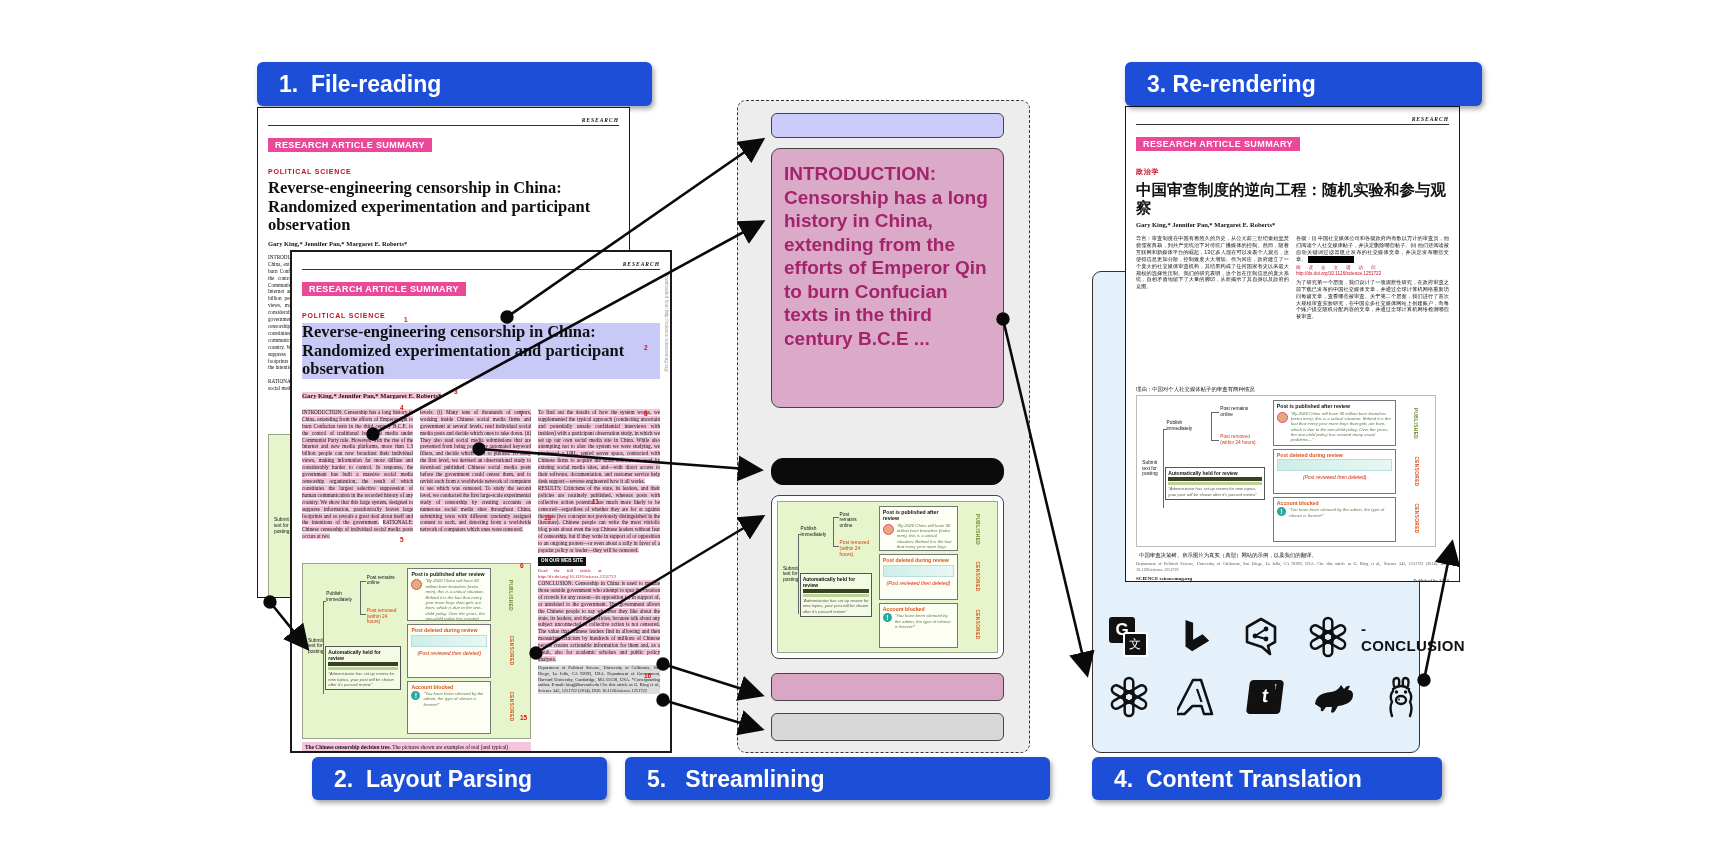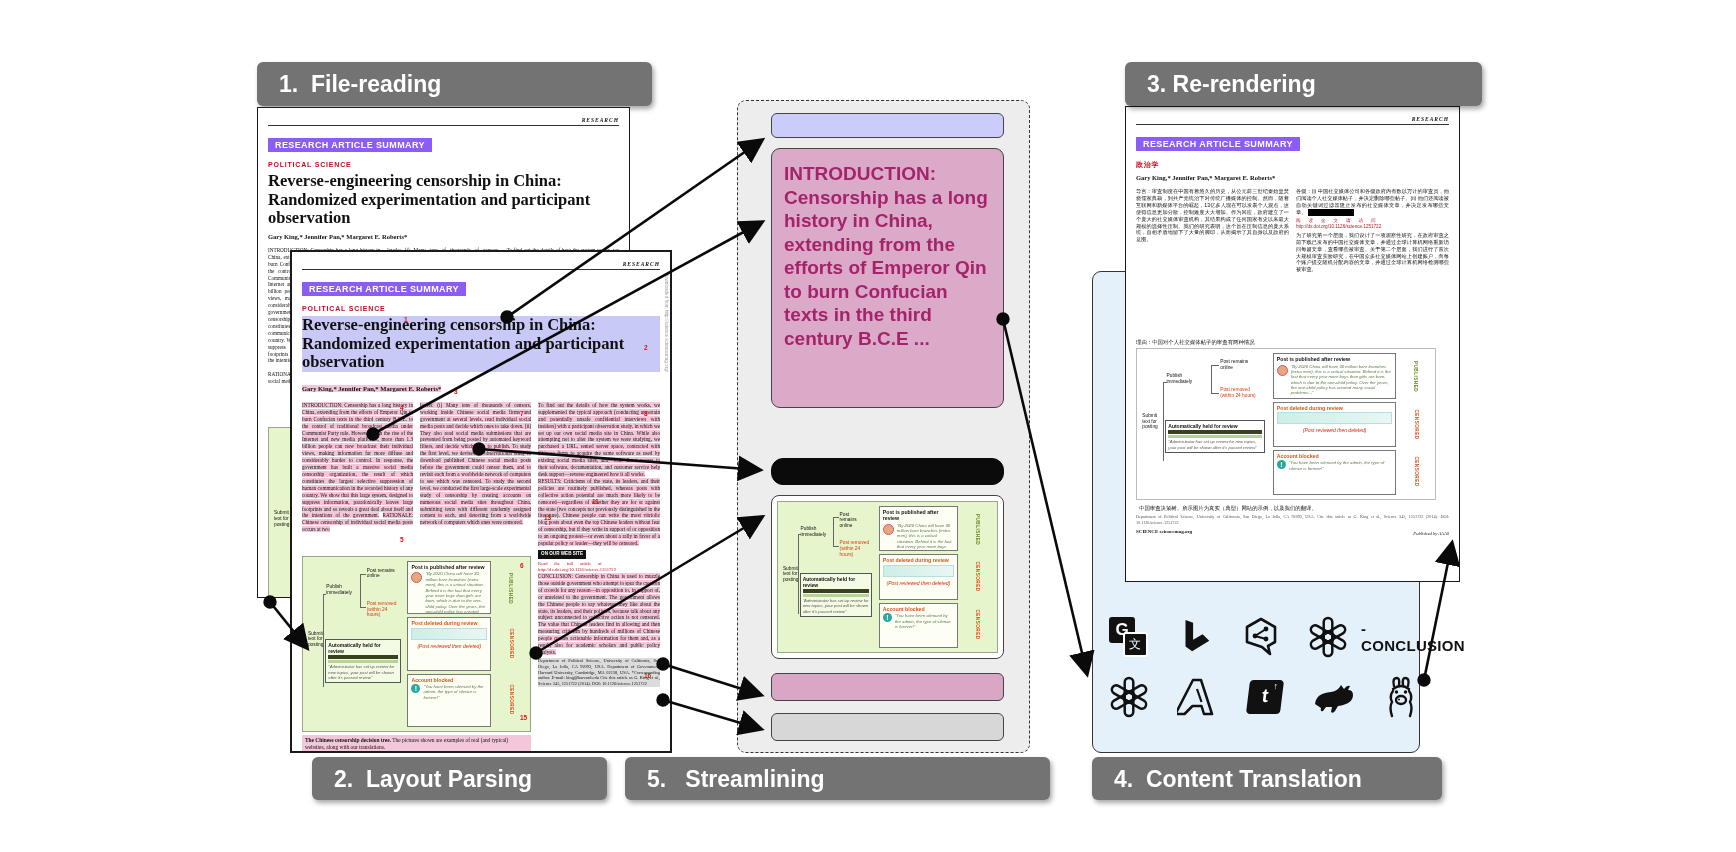--- a/index.html
+++ b/index.html
@@ -1,29 +1,29 @@
 <!DOCTYPE html>
 <html><head>
 <meta charset="utf-8">
 <style>
   html,body{margin:0;padding:0;background:#fff;}
   .canvas{position:relative;width:1736px;height:852px;background:#fff;overflow:hidden;
           font-family:"Liberation Sans",sans-serif;color:#111;}
   
-  .pbar{position:absolute;background:#737373;color:#fff;font-weight:bold;font-size:23px;
+  .pbar{position:absolute;background:#1d4ed8;color:#fff;font-weight:bold;font-size:23px;
         line-height:44px;padding-left:22px;border-radius:6px;white-space:pre;
         box-shadow:2px 3px 5px rgba(0,0,0,.35);}
   
   .page{position:absolute;background:#fff;border:1.5px solid #1a1a1a;box-sizing:border-box;
         font-family:"Liberation Serif",serif;}
   .pg-inner{position:relative;width:100%;height:100%;padding:9px 10px;box-sizing:border-box;overflow:hidden;}
   .jhead{font-size:5.5px;font-style:italic;font-weight:bold;text-align:right;letter-spacing:1px;
          border-bottom:1.2px solid #333;padding-bottom:2px;margin-bottom:8px;}
-  .badge{display:inline-block;background:#8b5cf6;color:#fff;font-family:"Liberation Sans",sans-serif;
-         font-weight:bold;font-size:9px;letter-spacing:.4px;padding:2.5px 7px 2px;margin-bottom:7px;}
+  .badge{display:inline-block;background:#ec4899;color:#fff;font-family:"Liberation Sans",sans-serif;
+         font-weight:bold;font-size:9px;letter-spacing:.4px;padding:2.5px 7px 2px;margin-bottom:14px;}
   .section{font-family:"Liberation Sans",sans-serif;color:#c01020;font-weight:bold;font-size:7px;
            letter-spacing:.8px;margin:2px 0 4px;}
   .ptitle{font-weight:bold;font-size:16.5px;line-height:1.13;margin:2px 0 5px;}
   .pauthors{font-size:6.5px;font-weight:bold;margin-bottom:7px;}
   .t5{font-size:5.2px;line-height:1.33;text-align:justify;}
   .cols{display:flex;gap:7px;}
   .colw{flex:1;min-width:0;}
   .hl-lav{background:#c9c9f8;}
   .hl-pink{background:#f3c6da;}
   .hl-gray{background:#dcdcdc;}
@@ -419,20 +419,21 @@
     </div>
   </div>
   <div class="pbar" style="left:1092px;top:757px;width:328px;height:43px;"><span>4.  Content Translation</span></div>
 
   <div class="pbar" style="left:1125px;top:62px;width:335px;height:44px;z-index:4;"><span>3. Re-rendering</span></div>
   <div class="page" style="left:1125px;top:106px;width:335px;height:476px;z-index:3;">
     <div class="pg-inner">
       <div class="jhead">RESEARCH</div>
       <span class="badge">RESEARCH ARTICLE SUMMARY</span>
       <div class="section zh">政治学</div>
+      <div class="ptitle zh" style="font-size:15.5px;">中国审查制度的逆向工程：随机实验和参与观察</div>
       <div class="pauthors">Gary King,* Jennifer Pan,* Margaret E. Roberts*</div>
       <div class="cols" style="height:148px;overflow:hidden;">
         <div class="colw t5 zh">
           <span>导言：审查制度在中国有着悠久的历史，从公元前三世纪秦始皇焚烧儒家典籍，到共产党统治下对传统广播媒体的控制。然而，随着互联网和新媒体平台的崛起，13亿多人现在可以发表个人观点，这使得信息更加分散，控制难度大大增加。作为回应，政府建立了一个庞大的社交媒体审查机构，其结果构成了任何国家有史以来最大规模的选择性压制。我们的研究表明，这个旨在压制信息的庞大系统，自相矛盾地留下了大量的脚印，从而揭示了其自身以及政府的意图。</span>
         </div>
         <div class="colw t5 zh">
           <span>各级：(i) 中国社交媒体公司和各级政府内有数以万计的审查员，他们阅读个人社交媒体帖子，并决定删除哪些帖子。(ii) 他们还阅读被自动关键词过滤器阻止发布的社交媒体文章，并决定发布哪些文章。</span>
           <span class="blackbar"></span>
           <span class="weblink" style="display:block;margin:2px 0;">阅读全文请访问 http://dx.doi.org/10.1126/science.1251722</span>
           <span>为了研究第一个层面，我们设计了一项观察性研究，在政府审查之前下载已发布的中国社交媒体文章，并通过全球计算机网络重新访问每篇文章，查看哪些被审查。关于第二个层面，我们进行了首次大规模审查实验研究，在中国众多社交媒体网站上创建账户，向每个账户提交随机分配内容的文章，并通过全球计算机网络检测哪些被审查。</span>

